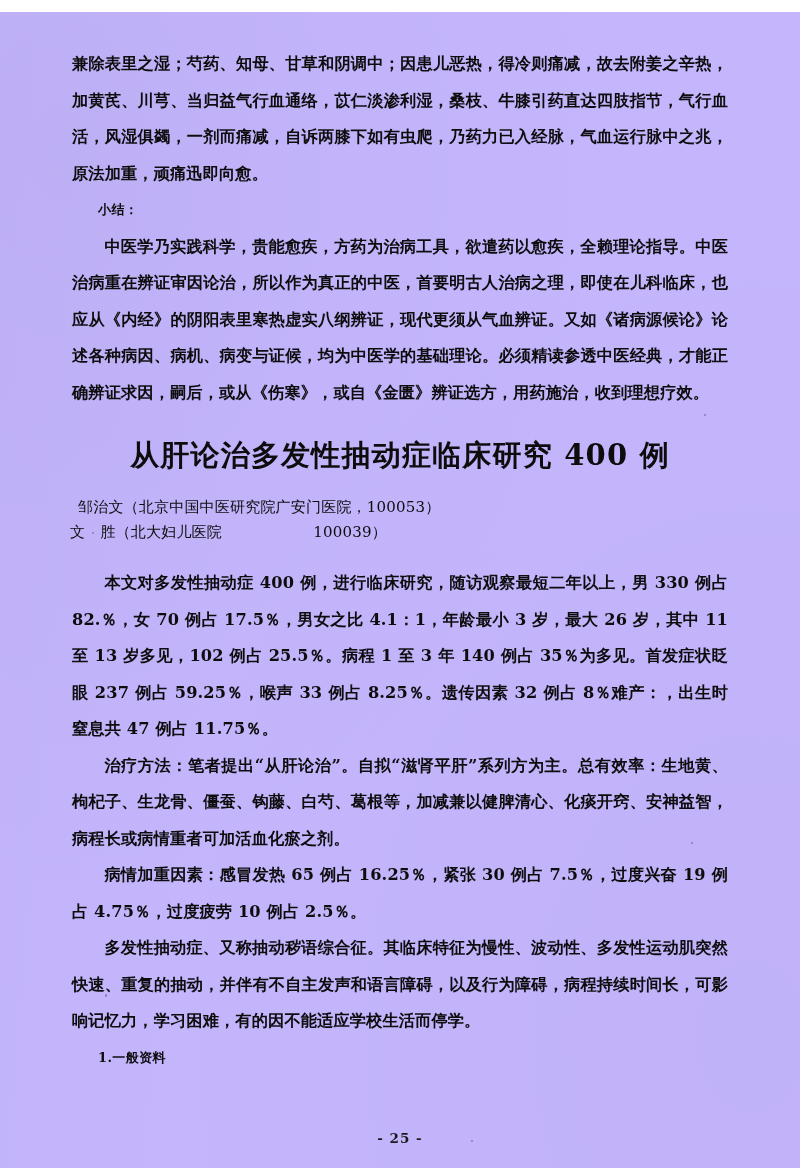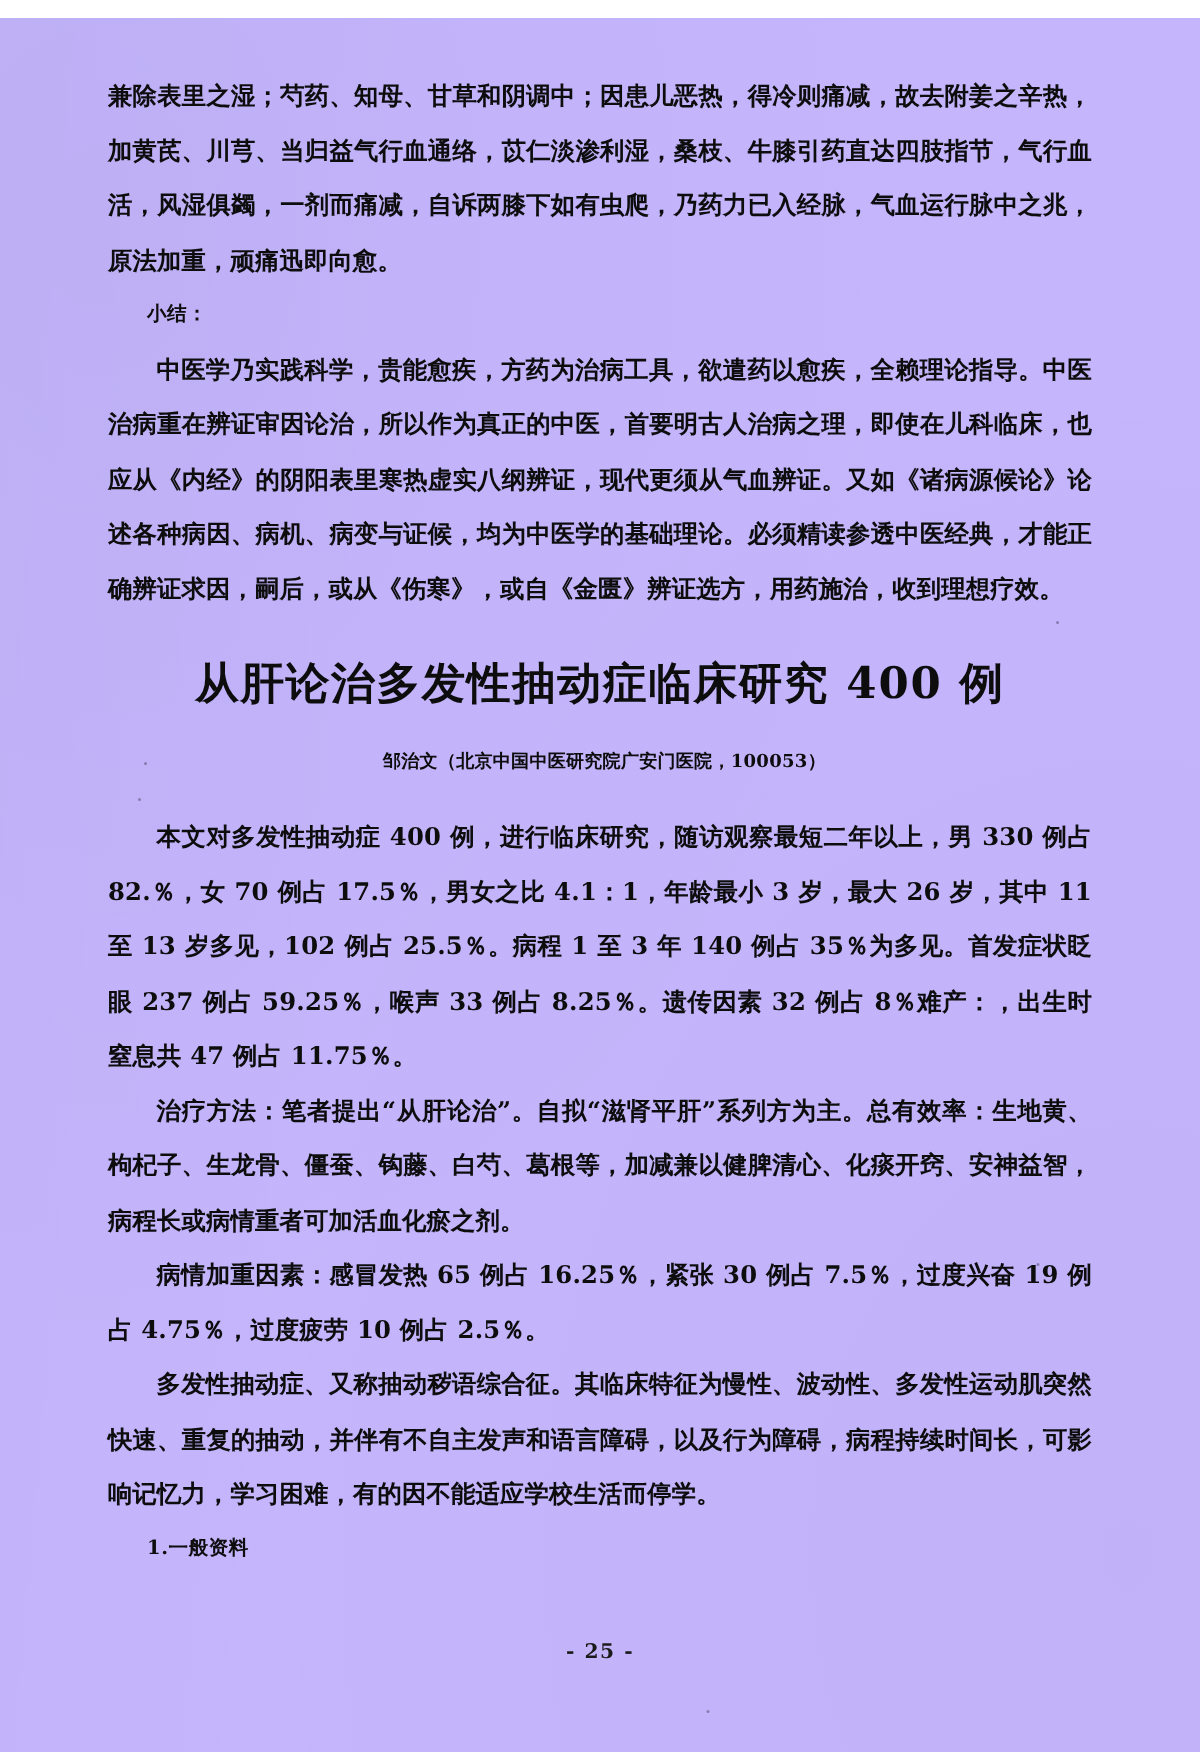--- a/index.html
+++ b/index.html
@@ -58,24 +58,24 @@
     text-align: center;
     letter-spacing: 1.2px;
     line-height: 44px;
     margin: 0;
     padding-top: 22px;
   }
 
   
   .authors {
     margin-top: 18px;
-    font-size: 12px;
+    font-size: 15px;
     line-height: 25px;
-    font-weight: 700;
-    text-align: center;
+    font-weight: 400;
+    text-align: left;
     letter-spacing: 0.2px;
   }
   .author-line {
     white-space: pre;
     display: block;
   }
   .author-line.line1 { margin-left: 6px; }
   .author-line.line2 { margin-left: -2px; }
 
   
@@ -90,21 +90,21 @@
   .subhead.numbered {
     font-weight: 600;
   }
   .gap-md { height: 20px; }
 
   
   .folio {
     position: absolute;
     left: 0;
     right: 0;
-    top: 1081px;
+    top: 1118px;
     text-align: center;
     font-size: 13.5px;
     font-weight: 600;
     letter-spacing: 1px;
     color: #1a1a1a;
   }
 
   
   .speck {
     position: absolute;
@@ -131,20 +131,21 @@
     <p class="para">兼除表里之湿；芍药、知母、甘草和阴调中；因患儿恶热，得冷则痛减，故去附姜之辛热，加黄芪、川芎、当归益气行血通络，苡仁淡渗利湿，桑枝、牛膝引药直达四肢指节，气行血活，风湿俱蠲，一剂而痛减，自诉两膝下如有虫爬，乃药力已入经脉，气血运行脉中之兆，原法加重，顽痛迅即向愈。</p>
 
     <p class="subhead numbered">小结：</p>
 
     <p class="para indent">中医学乃实践科学，贵能愈疾，方药为治病工具，欲遣药以愈疾，全赖理论指导。中医治病重在辨证审因论治，所以作为真正的中医，首要明古人治病之理，即使在儿科临床，也应从《内经》的阴阳表里寒热虚实八纲辨证，现代更须从气血辨证。又如《诸病源候论》论述各种病因、病机、病变与证候，均为中医学的基础理论。必须精读参透中医经典，才能正确辨证求因，嗣后，或从《伤寒》，或自《金匮》辨证选方，用药施治，收到理想疗效。</p>
 
     <h1 class="doc-title">从肝论治多发性抽动症临床研究 400 例</h1>
 
     <div class="authors">
       <span class="author-line line1">邹治文（北京中国中医研究院广安门医院，100053）</span>
+      <span class="author-line line2">文　胜（北大妇儿医院　　　　　　100039）</span>
     </div>
 
     <div class="gap-md"></div>
 
     <p class="para indent">本文对多发性抽动症 400 例，进行临床研究，随访观察最短二年以上，男 330 例占 82.％，女 70 例占 17.5％，男女之比 4.1：1，年龄最小 3 岁，最大 26 岁，其中 11 至 13 岁多见，102 例占 25.5％。病程 1 至 3 年 140 例占 35％为多见。首发症状眨眼 237 例占 59.25％，喉声 33 例占 8.25％。遗传因素 32 例占 8％难产：，出生时窒息共 47 例占 11.75％。</p>
 
     <p class="para indent">治疗方法：笔者提出“从肝论治”。自拟“滋肾平肝”系列方为主。总有效率：生地黄、枸杞子、生龙骨、僵蚕、钩藤、白芍、葛根等，加减兼以健脾清心、化痰开窍、安神益智，病程长或病情重者可加活血化瘀之剂。</p>
 
 
     <p class="para indent">病情加重因素：感冒发热 65 例占 16.25％，紧张 30 例占 7.5％，过度兴奋 19 例占 4.75％，过度疲劳 10 例占 2.5％。</p>

